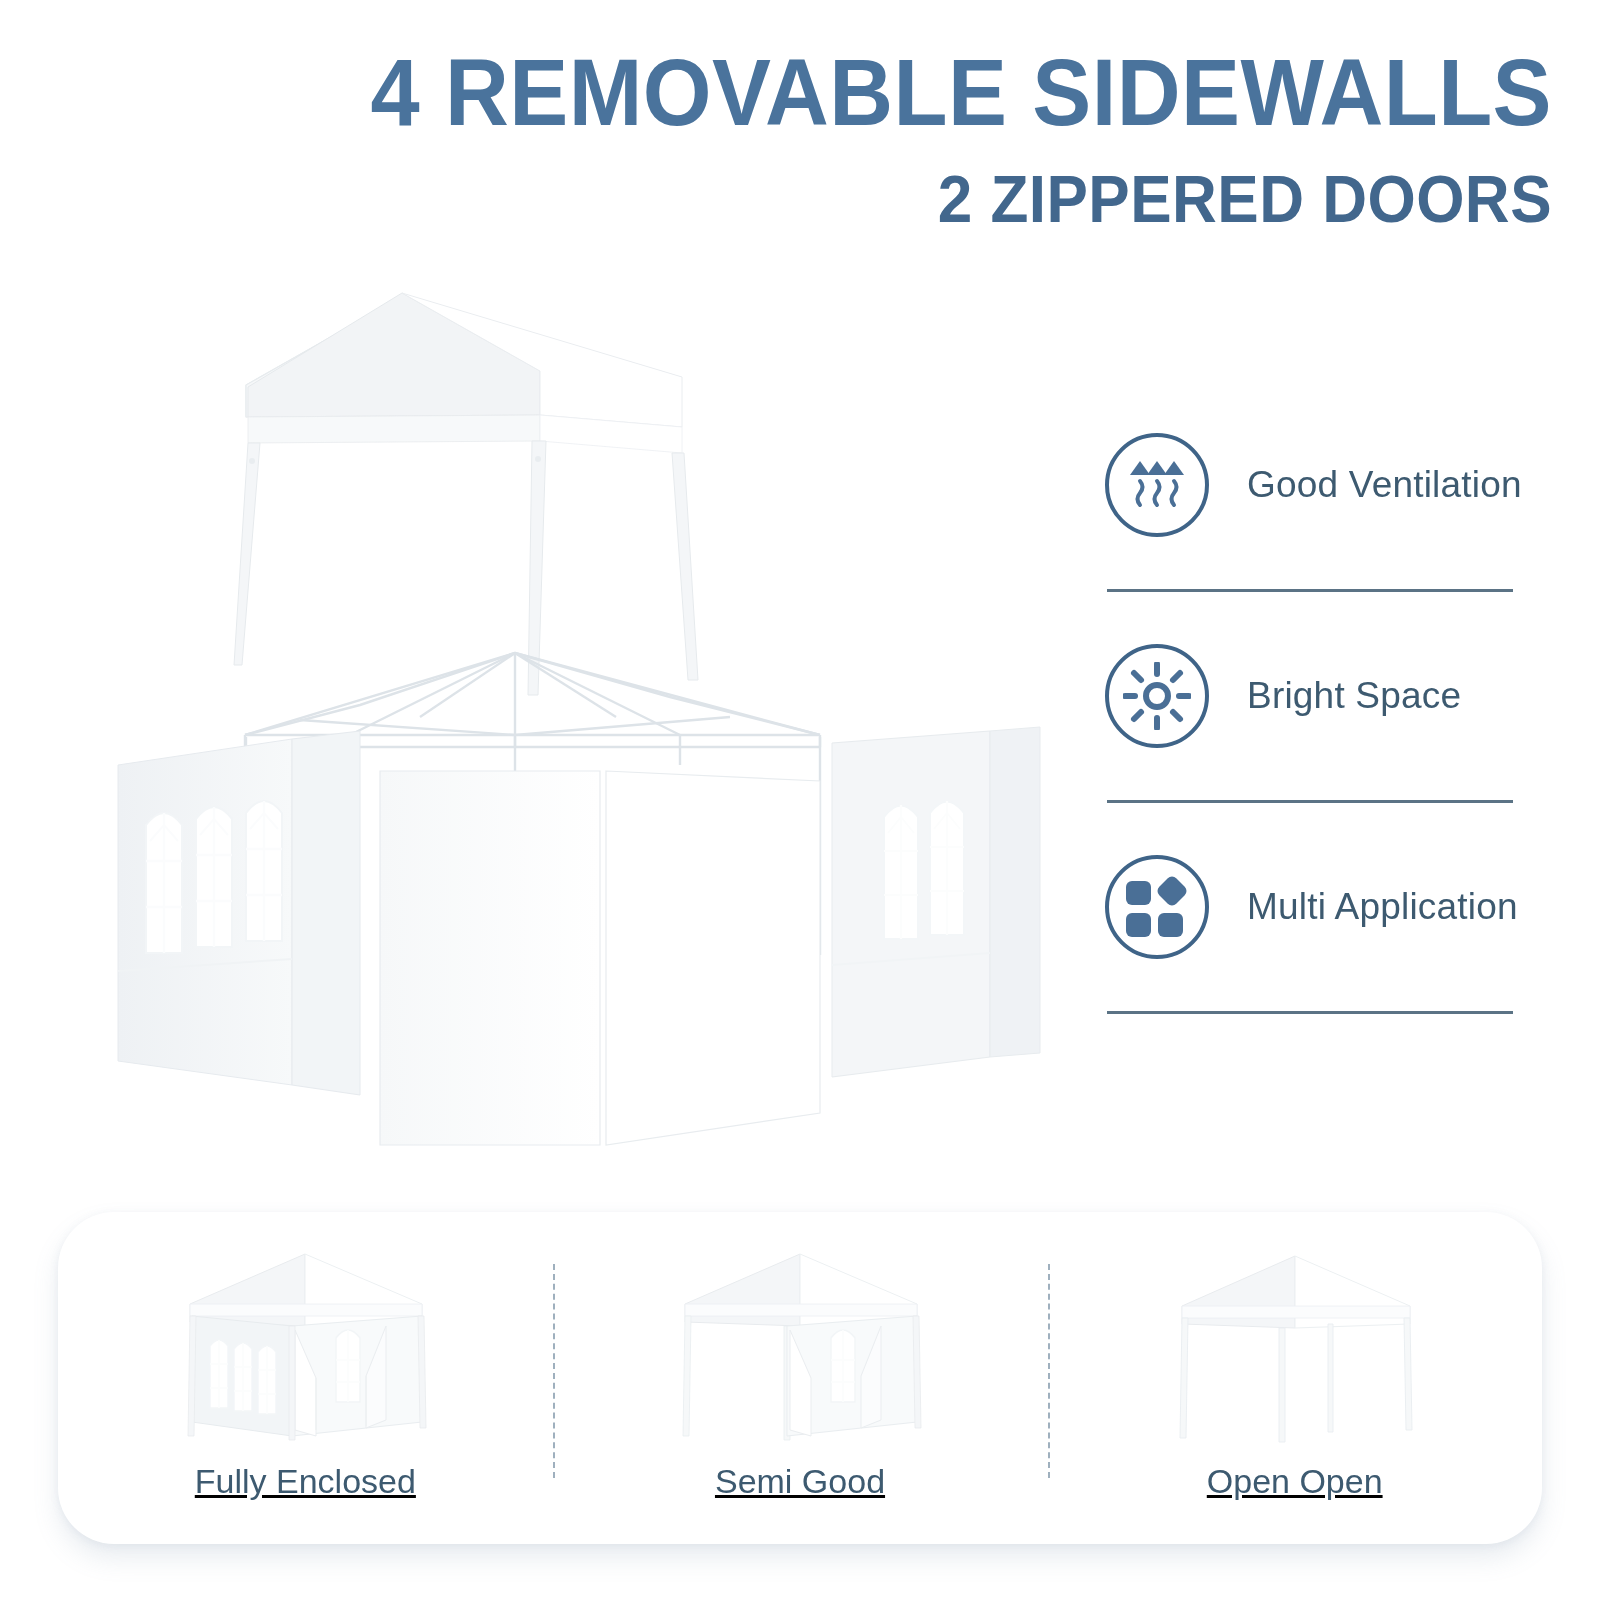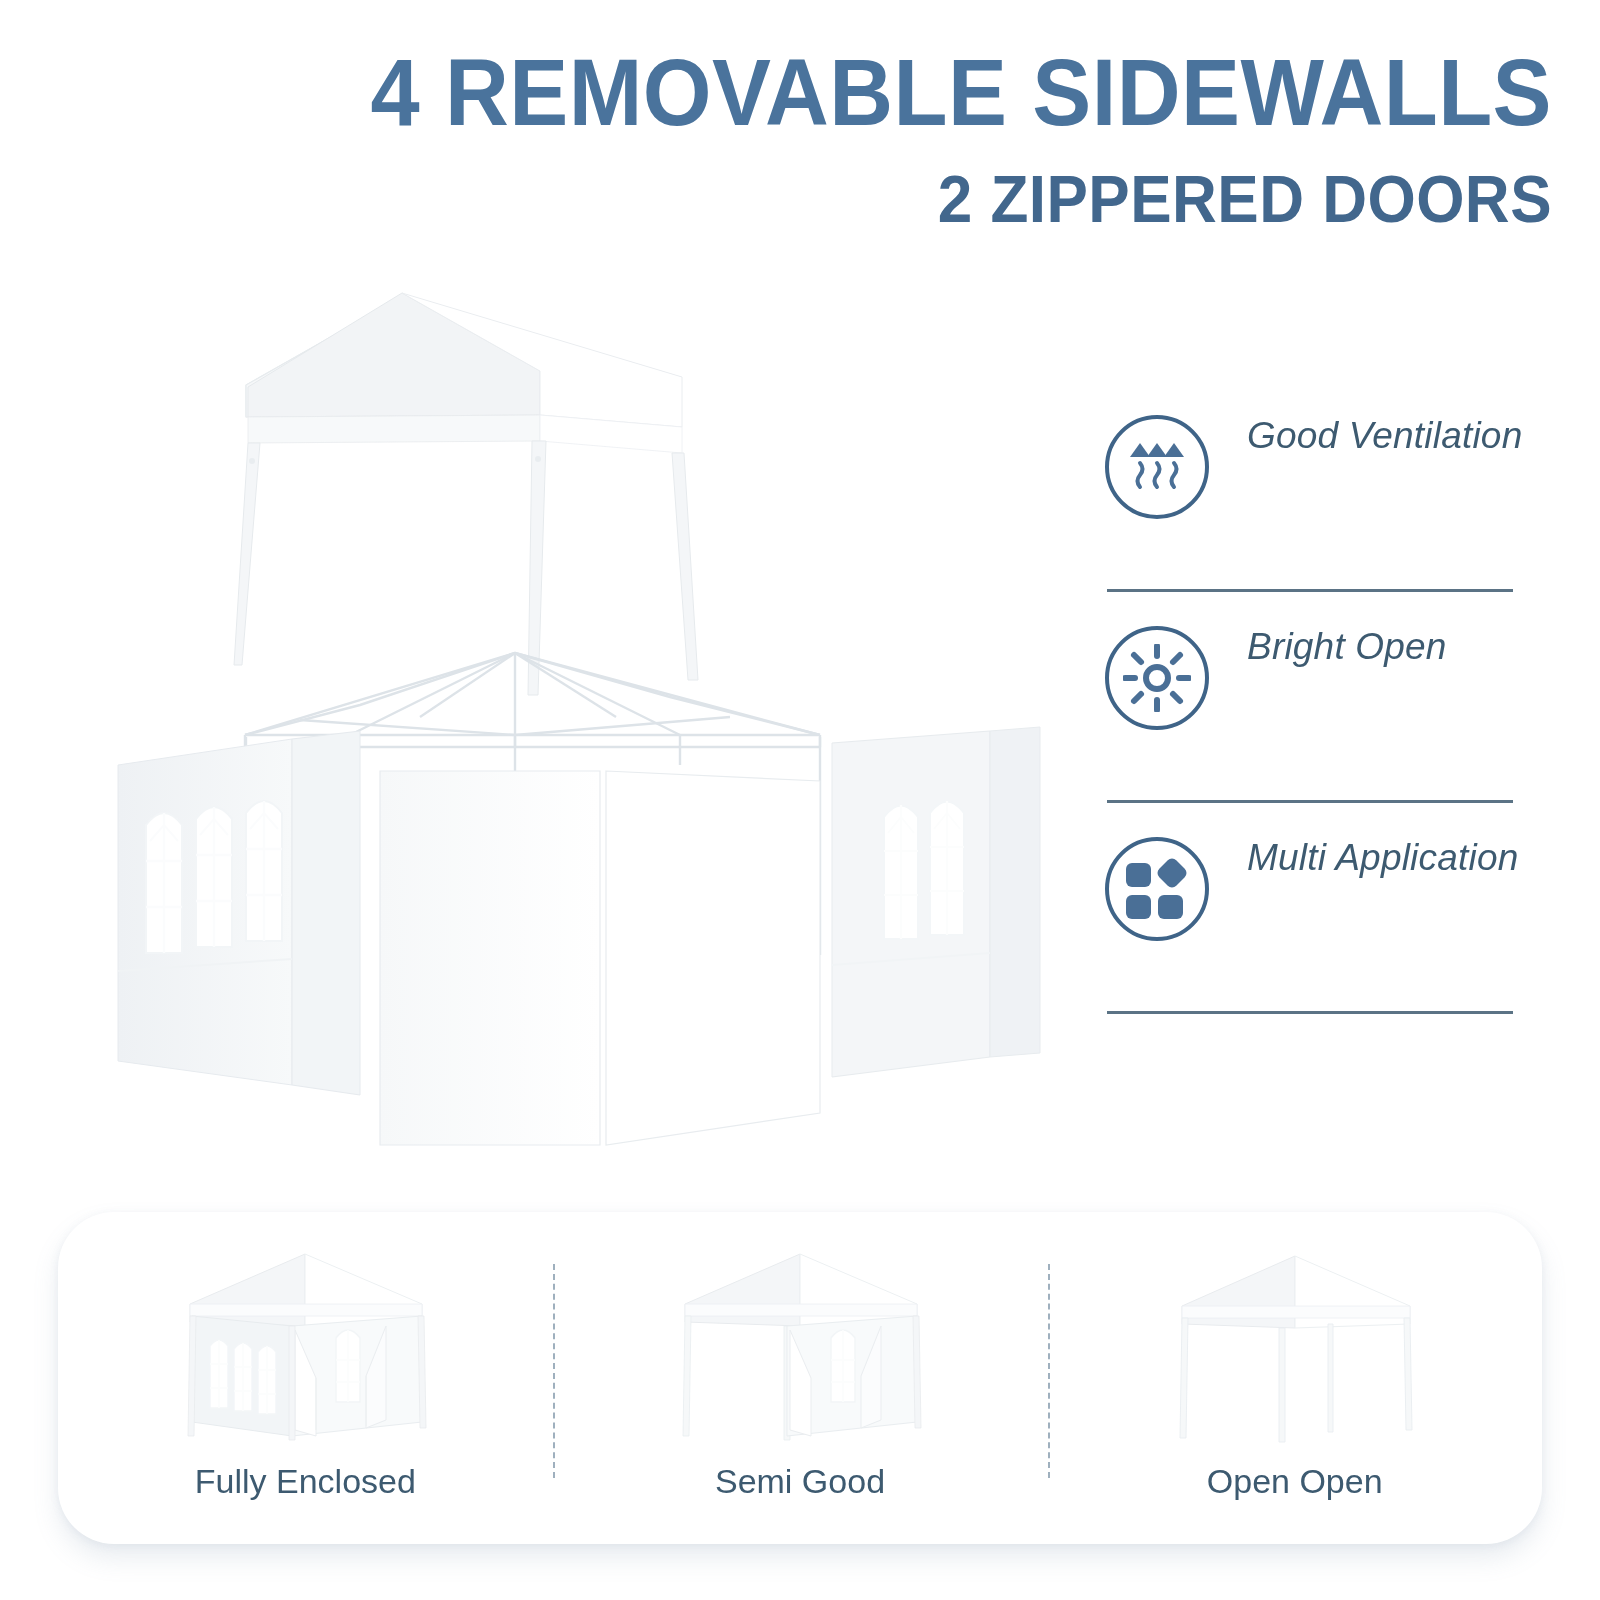--- a/index.html
+++ b/index.html
@@ -58,22 +58,22 @@
 
   
   .features {
     position: absolute;
     left: 1105px;
     top: 415px;
     width: 415px;
   }
   .feature-row {
     display: flex;
+    align-items: center;
     height: 140px;
-    font-style: italic;
   }
   .feature-icon {
     width: 104px;
     height: 104px;
     flex: 0 0 104px;
     border: 4px solid #3f6488;
     border-radius: 50%;
     display: flex;
     align-items: center;
     justify-content: center;
@@ -115,20 +115,21 @@
   }
   .variant {
     position: relative;
     flex: 1 1 0;
     display: flex;
     flex-direction: column;
     align-items: center;
     justify-content: flex-start;
     padding-top: 18px;
     box-sizing: border-box;
+    text-decoration: underline;
   }
   .variant-art {
     width: 330px;
     height: 228px;
   }
   .variant-art svg { display: block; width: 100%; height: 100%; }
   .variant-label {
     margin-top: 4px;
     font-size: 34px;
     color: #3d5a70;
@@ -308,21 +309,21 @@
           <line x1="34" y1="56" x2="34" y2="66"></line>
           <line x1="2" y1="34" x2="12" y2="34"></line>
           <line x1="56" y1="34" x2="66" y2="34"></line>
           <line x1="11" y1="11" x2="18" y2="18"></line>
           <line x1="50" y1="50" x2="57" y2="57"></line>
           <line x1="57" y1="11" x2="50" y2="18"></line>
           <line x1="18" y1="50" x2="11" y2="57"></line>
         </g>
       </svg>
     </div>
-    <div class="feature-label">Bright Open</div>
+    <div class="feature-label">Bright Space</div>
   </div>
   <div class="feature-gap-top"></div>
   <div class="feature-divider"></div>
   <div class="feature-gap-bottom"></div>
 
   <div class="feature-row">
     <div class="feature-icon">
       <svg width="66" height="64" viewBox="0 0 66 64">
         <g fill="#4a6f96">
           <rect x="2" y="6" width="25" height="24" rx="6"></rect>

